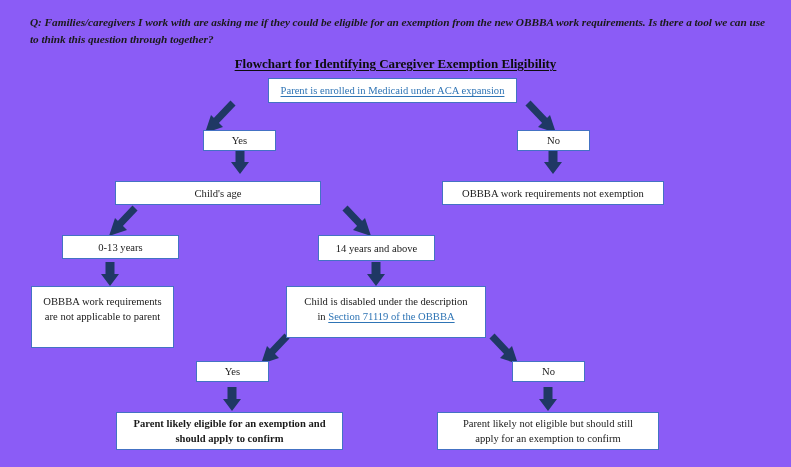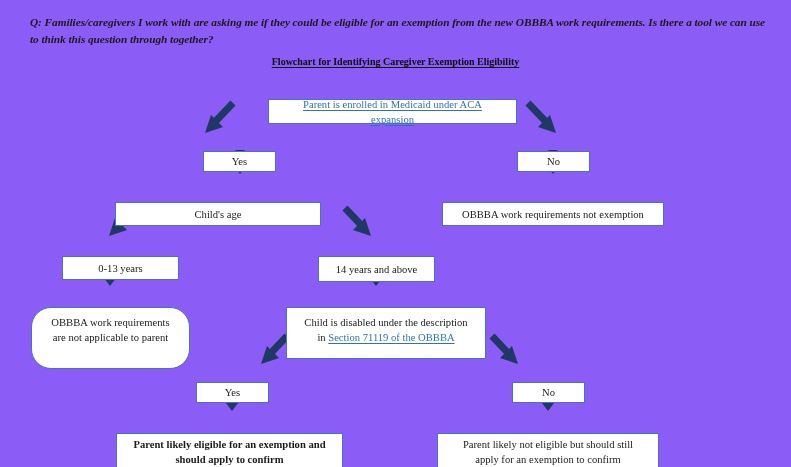--- a/index.html
+++ b/index.html
@@ -33,43 +33,42 @@
   }
   
   .chart-title {
     position: absolute;
     left: 0;
     top: 56px;
     width: 791px;
     text-align: center;
     font-family: "Liberation Serif", serif;
     font-weight: bold;
-    font-size: 10px;
+    font-size: 13px;
     color: #0d0d0d;
   }
   .chart-title span {
     text-decoration: underline;
     text-underline-offset: 2px;
   }
   
   .node {
     position: absolute;
     box-sizing: border-box;
     border: 1px solid #4472c4;
     background: #ffffff;
     display: flex;
     align-items: center;
     justify-content: center;
     text-align: center;
     font-family: "Liberation Serif", serif;
     font-size: 10.6px;
     line-height: 15px;
     color: #1a1a1a;
-    padding: 2px 15px;
-    margin-top: 21px;
+    padding: 2px 7px;
   }
   .node.tall { align-items: flex-start; padding-top: 7px; }
   .node .inner { width: 100%; }
   a.link {
     color: #2e74b5;
     text-decoration: underline;
     text-underline-offset: 1.5px;
   }
   
   #arrows {
@@ -175,21 +174,21 @@
   </div>
 
   <div class="node" style="left:62px; top:235px; width:117px; height:24px;">
     <span>0-13 years</span>
   </div>
 
   <div class="node" style="left:318px; top:235px; width:117px; height:26px;">
     <span>14 years and above</span>
   </div>
 
-  <div class="node tall" style="left:31px; top:286px; width:159px; height:62px;border-radius:20px;">
+  <div class="node tall" style="left:31px; top:286px; width:143px; height:62px;">
     <div class="inner">
       <div>OBBBA work requirements</div>
       <div>are not applicable to parent</div>
     </div>
   </div>
 
   <div class="node tall" style="left:286px; top:286px; width:200px; height:52px;text-align:center;">
     <div class="inner">
       <div>Child is disabled under the description</div>
       <div><span>in </span><a class="link" href="#">Section 71119 of the OBBBA</a></div>

